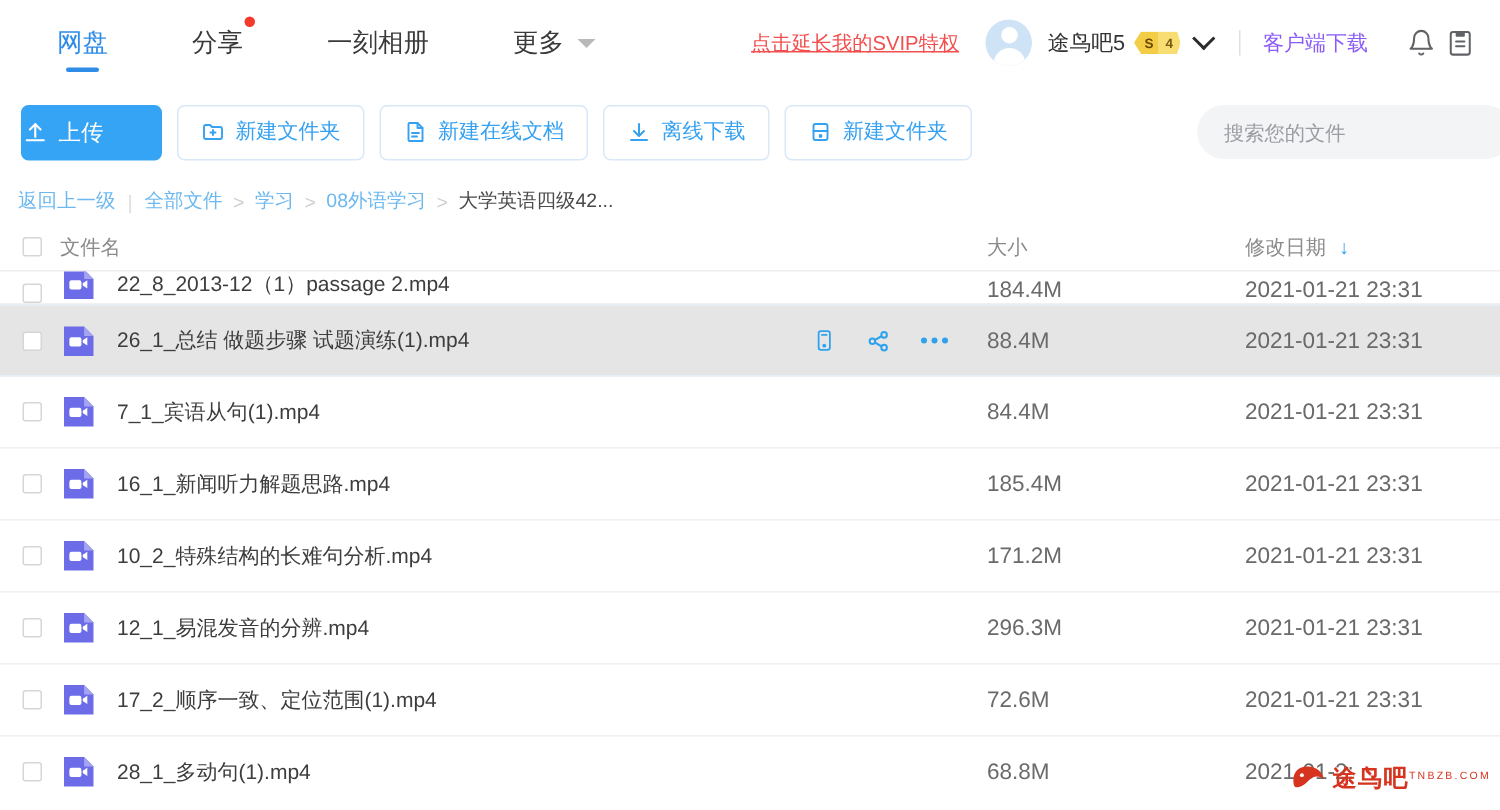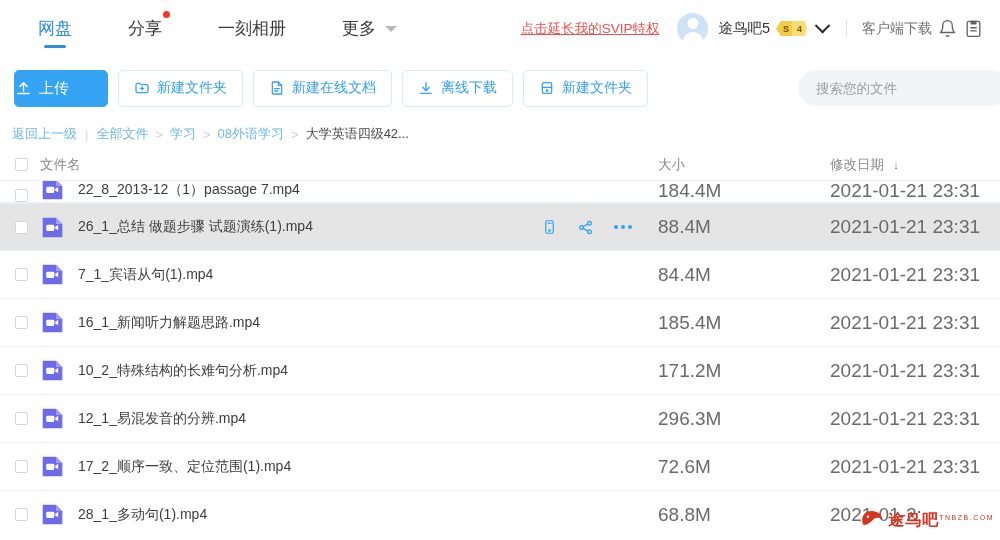--- a/index.html
+++ b/index.html
@@ -116,21 +116,21 @@
   .chev {
     margin-left: 10px;
     width: 11px; height: 11px;
     border-right: 2.4px solid #2c2c2c;
     border-bottom: 2.4px solid #2c2c2c;
     transform: rotate(45deg) translate(-2px,-2px);
     cursor: pointer;
     flex:none;
   }
   .nav-sep { width:1px; height:17px; background:#e0e0e0; margin: 0 15px 0 18px; }
-  .client-dl { font-size:14px; color:#737373; white-space:nowrap; cursor:pointer; }
+  .client-dl { font-size:14px; color:#8b5cf6; white-space:nowrap; cursor:pointer; margin-right:20px; }
   .ico-btn { width:22px; height:22px; margin-left:4px; cursor:pointer; display:flex; align-items:center; justify-content:center;}
 
   
   .toolbar {
     height: 62px;
     display: flex;
     align-items: center;
     padding-left: 14px;
     background: #fff;
     position: relative;
@@ -238,21 +238,21 @@
     display: flex;
     align-items: center;
     gap: 20px;
     margin-right: 26px;
     flex: none;
   }
   .act { cursor:pointer; display:flex; align-items:center; }
   .dots { display:flex; gap:3px; align-items:center; }
   .dots i { width:4px; height:4px; border-radius:50%; background:#2ea2ef; display:block; }
 
-  .size-txt, .date-txt { font-size: 19px; color: #6a6a6a; }
+  .size-txt, .date-txt { font-size: 15px; color: #6a6a6a; }
 
   
   .watermark {
     position: absolute;
     right: 6px; bottom: 4px;
     display: flex; align-items: center;
     pointer-events: none;
   }
   .wm-text { display:flex; flex-direction:row; line-height:1; margin-left:3px; }
   .wm-main { font-size: 16px; color:#d6341f; font-weight:bold; letter-spacing:1px;}
@@ -411,21 +411,21 @@
         <span class="cbox"></span>
       </div>
       <div class="col-name">
         <span class="fileicon">
     <svg width="25" height="25" viewBox="0 0 28 28">
       <path d="M3 3h15l7 7v15a0 0 0 0 1 0 0H3z" fill="#6c6ce8" rx="2"></path>
       <path d="M18 3l7 7h-7z" fill="#a3a3f2"></path>
       <rect x="7" y="11" width="9" height="7" rx="1.6" fill="#fff"></rect>
       <path d="M17 13.2l3.4-2.1v6l-3.4-2.1z" fill="#fff"></path>
     </svg></span>
-        <span class="fname">22_8_2013-12（1）passage 7.mp4</span>
+        <span class="fname">22_8_2013-12（1）passage 2.mp4</span>
       </div>
 
       <div class="col-size size-txt">184.4M</div>
       <div class="col-date date-txt">2021-01-21 23:31</div>
     </div>
     <div class="row selected">
       <div class="col-check">
         <span class="cbox"></span>
       </div>
       <div class="col-name">

